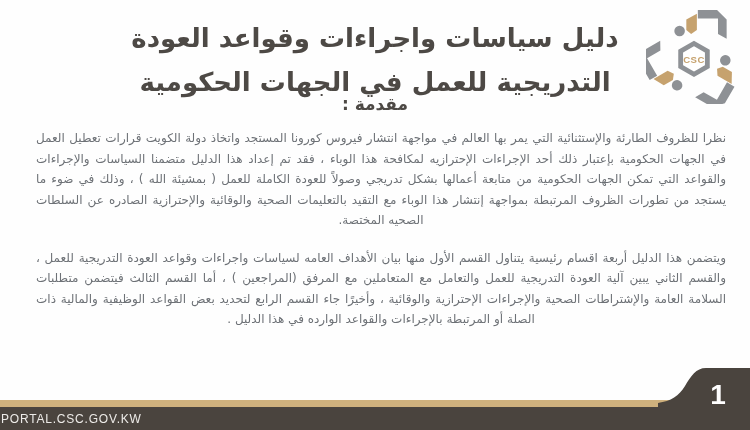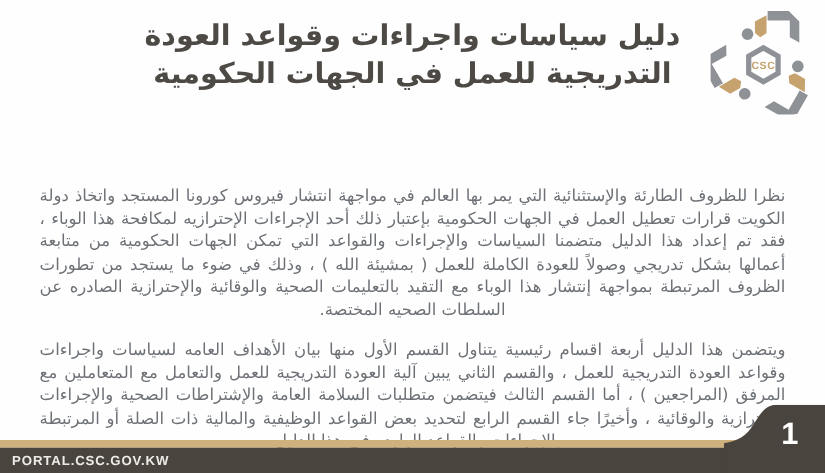--- a/index.html
+++ b/index.html
@@ -11,21 +11,21 @@
     font-family:"DejaVu Sans",sans-serif;
     margin:0 auto;
   }
   
   .title{
     position:absolute;top:16px;left:105px;right:105px;
     margin:0;
     direction:rtl;
     text-align:center;
     font-size:26px;font-weight:700;
-    line-height:34px;
+    line-height:44px;
     color:var(--title-text,#4d4945);
   }
   
   .logo{position:absolute;top:8px;right:8px;width:96px;height:96px;}
   .lg-gray{fill:var(--logo-gray,#8e9195);}
   .lg-gold{fill:var(--logo-gold,#c6a26e);}
   .lg-hex{fill:#ffffff;stroke:var(--logo-gray,#8e9195);stroke-width:5;}
   .lg-acronym{
     font-family:"Liberation Sans",sans-serif;
     font-size:10px;font-weight:700;letter-spacing:.5px;
@@ -33,44 +33,43 @@
   }
   
   .section-heading{
     position:absolute;top:94px;left:0;right:0;margin:0;
     direction:rtl;text-align:center;
     font-size:17px;font-weight:700;
     color:var(--title-text,#4d4945);
   }
   
   .body-text{
-    position:absolute;top:128px;left:36px;right:36px;
+    position:absolute;top:128px;left:36px;right:24px;
     direction:rtl;
     text-align:justify;
     text-align-last:center;
-    font-size:15px;line-height:20.5px;
+    font-size:12px;line-height:20.5px;
     color:var(--body-text,#6d7176);
-    margin-top:40px;
   }
   .body-text p{margin:0 0 17px 0;}
   
   .stripe{
     position:absolute;left:0;right:0;bottom:23px;height:7px;
     background:var(--stripe-gold,#cfb17d);
   }
   .footer-bar{
     position:absolute;left:0;right:0;bottom:0;height:23px;
     background:var(--footer-dark,#4a443e);
     display:flex;align-items:center;
   }
   .portal-url{
     font-family:"Liberation Sans",sans-serif;
-    font-size:12px;font-weight:700;letter-spacing:.8px;
+    font-size:12px;font-weight:400;letter-spacing:.8px;
     color:#edebe8;
-    padding-left:11px;
+    padding-left:1px;
     white-space:nowrap;
   }
   .corner-bump{position:absolute;right:0;bottom:0;width:92px;height:62px;}
   .corner-bump path{fill:var(--footer-dark,#4a443e);}
   .page-number{
     position:absolute;right:12px;bottom:21px;width:40px;
     text-align:center;
     font-family:"Liberation Sans",sans-serif;
     font-size:28px;font-weight:700;color:#ffffff;
     line-height:1;
@@ -98,20 +97,21 @@
       <g transform="rotate(240 50 53)">
         <path class="lg-gray" d="M54,2 L74,2 L84,12 L84,32 L75,27 L75,11 L54,11 Z"></path>
         <polygon class="lg-gold" points="42,12 53,6 53,23 47,27 42,23"></polygon>
         <circle class="lg-gray" cx="35" cy="24" r="5.5"></circle>
       </g>
       <polygon class="lg-hex" points="50,37 63.9,45 63.9,61 50,69 36.1,61 36.1,45"></polygon>
       <text class="lg-acronym" x="50" y="57" text-anchor="middle">CSC</text>
     </svg>
   </div>
 
+  <h2 class="section-heading">مقدمة :</h2>
 
   <div class="body-text">
     <p>نظرا للظروف الطارئة والإستثنائية التي يمر بها العالم في مواجهة انتشار فيروس كورونا المستجد واتخاذ دولة الكويت قرارات تعطيل العمل في الجهات الحكومية بإعتبار ذلك أحد الإجراءات الإحترازيه لمكافحة هذا الوباء ، فقد تم إعداد هذا الدليل متضمنا السياسات والإجراءات والقواعد التي تمكن الجهات الحكومية من متابعة أعمالها بشكل تدريجي وصولاً للعودة الكاملة للعمل ( بمشيئة الله ) ، وذلك في ضوء ما يستجد من تطورات الظروف المرتبطة بمواجهة إنتشار هذا الوباء مع التقيد بالتعليمات الصحية والوقائية والإحترازية الصادره عن السلطات الصحيه المختصة.</p>
     <p>ويتضمن هذا الدليل أربعة اقسام رئيسية يتناول القسم الأول منها بيان الأهداف العامه لسياسات واجراءات وقواعد العودة التدريجية للعمل ، والقسم الثاني يبين آلية العودة التدريجية للعمل والتعامل مع المتعاملين مع المرفق (المراجعين ) ، أما القسم الثالث فيتضمن متطلبات السلامة العامة والإشتراطات الصحية والإجراءات الإحترازية والوقائية ، وأخيرًا جاء القسم الرابع لتحديد بعض القواعد الوظيفية والمالية ذات الصلة أو المرتبطة بالإجراءات والقواعد الوارده في هذا الدليل .</p>
   </div>
 
   <div class="stripe"></div>
 
   <div class="footer-bar">
     <span class="portal-url">PORTAL.CSC.GOV.KW</span>

